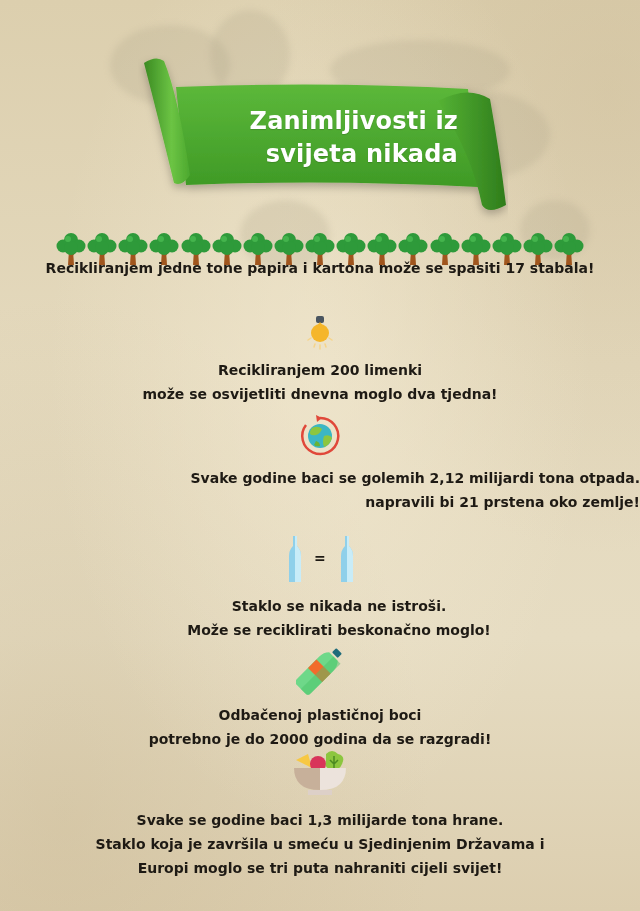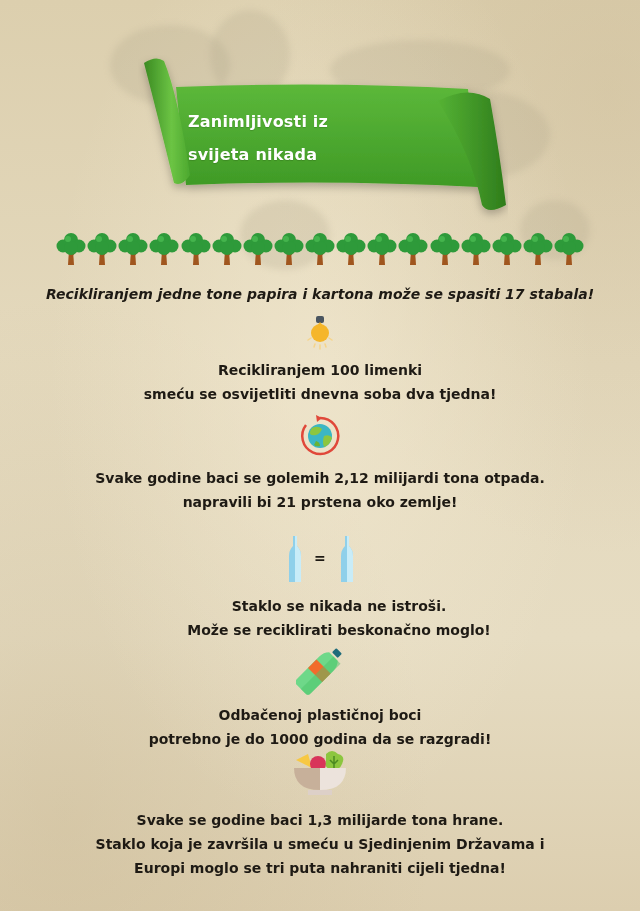--- a/index.html
+++ b/index.html
@@ -15,22 +15,22 @@
       radial-gradient(ellipse at 10% 90%, rgba(196,178,140,0.35) 0%, rgba(196,178,140,0) 45%),
       radial-gradient(ellipse at 95% 10%, rgba(200,182,146,0.35) 0%, rgba(200,182,146,0) 40%),
       linear-gradient(180deg, #dccfae 0%, #e4d9bd 40%, #e6dcc2 70%, #dcceaf 100%);
   }
   .map-blob { position:absolute; background:rgba(170,160,130,0.22); border-radius:50%; filter:blur(3px); }
 
   .banner { position:absolute; left:138px; top:55px; width:370px; height:170px; }
   .banner svg { position:absolute; left:0; top:0; }
   .banner-title {
     position:absolute; left:50px; top:50px; width:270px;
-    text-align:left; color:#ffffff; font-weight:bold;
-    font-size:16px; line-height:33px; letter-spacing:0.2px;
+    text-align:right; color:#ffffff; font-weight:bold;
+    font-size:24px; line-height:33px; letter-spacing:0.2px;
     text-shadow:0 1px 1px rgba(0,0,0,0.15);
   }
 
   .trees { position:absolute; left:56px; top:232px; width:528px; height:34px; display:flex; justify-content:space-between; }
   .tree { width:30px; height:34px; position:relative; }
 
   .fact { position:absolute; left:0; width:640px; text-align:center; color:#1e1a14; font-weight:bold; font-size:14px; line-height:24px; }
   .icon { position:absolute; }
 </style>
 </head>
@@ -229,56 +229,56 @@
         <path d="M13 18 L12 33 L18 33 L17 18 Z" fill="#a0561e"></path>
         <path d="M15 22 L10 18 M15 24 L20 19" stroke="#a0561e" stroke-width="2"></path>
         <circle cx="15" cy="8" r="7" fill="#2e9a3a"></circle>
         <circle cx="7" cy="14" r="6.5" fill="#2e9a3a"></circle>
         <circle cx="23" cy="14" r="6.5" fill="#2e9a3a"></circle>
         <circle cx="15" cy="16" r="7" fill="#2e9a3a"></circle>
         <circle cx="12" cy="7" r="3" fill="#4fbf55" opacity="0.7"></circle>
       </svg></div>
   </div>
 
-<div class="fact" style="top:282px;font-style:italic;">
+<div class="fact" style="top:256px;">
   <div>Recikliranjem jedne tone papira i kartona može se spasiti 17 stabala!</div>
 </div>
 
 <div class="icon" style="left:303px;top:314px;width:34px;height:40px;">
   <svg width="34" height="40" viewBox="0 0 34 40">
     <rect x="13" y="2" width="8" height="7" rx="2" fill="#4a5560"></rect>
     <circle cx="17" cy="19" r="9" fill="#f5b62a"></circle>
     <path d="M12 14 L17 8 L22 14 Z" fill="#f5b62a"></path>
     <g stroke="#f6d48a" stroke-width="1.5" stroke-linecap="round">
       <line x1="5" y1="26" x2="8" y2="24"></line>
       <line x1="29" y1="26" x2="26" y2="24"></line>
       <line x1="11" y1="33" x2="12" y2="30"></line>
       <line x1="23" y1="33" x2="22" y2="30"></line>
       <line x1="17" y1="35" x2="17" y2="31"></line>
     </g>
   </svg>
 </div>
 
 <div class="fact" style="top:358px;">
-  <div>Recikliranjem 100 limenki</div>
-  <div>smeću se osvijetliti dnevna soba dva tjedna!</div>
+  <div>Recikliranjem 200 limenki</div>
+  <div>može se osvijetliti dnevna moglo dva tjedna!</div>
 </div>
 
 <div class="icon" style="left:298px;top:414px;width:44px;height:44px;">
   <svg width="44" height="44" viewBox="0 0 44 44">
     <circle cx="22" cy="22" r="12" fill="#3bb6c4"></circle>
     <path d="M14 14 Q20 11 24 15 Q22 20 18 21 Q14 22 12 20 Q12 16 14 14 Z" fill="#8cc63f"></path>
     <path d="M26 22 Q32 20 34 24 Q32 31 26 33 Q24 28 26 22 Z" fill="#8cc63f"></path>
     <path d="M18 27 Q22 28 22 32 Q18 33 16 31 Z" fill="#6ab233"></path>
     <path d="M22 4 A18 18 0 1 1 8 11" fill="none" stroke="#e0483a" stroke-width="2.5"></path>
     <path d="M18 1 L24 4 L19 8 Z" fill="#e0483a"></path>
   </svg>
 </div>
 
-<div class="fact" style="top:466px;">
+<div class="fact" style="top:466px;text-align:right;">
   <div>Svake godine baci se golemih 2,12 milijardi tona otpada.</div>
   <div>napravili bi 21 prstena oko zemlje!</div>
 </div>
 
 <div class="icon" style="left:287px;top:536px;width:70px;height:46px;">
   <svg width="70" height="46" viewBox="0 0 70 46">
     <path d="M6 0 L10 0 L10 10 Q14 14 14 20 L14 46 L2 46 L2 20 Q2 14 6 10 Z" fill="#8fd0ea"></path>
     <path d="M8 0 L10 0 L10 10 Q14 14 14 20 L14 46 L8 46 Z" fill="#c8ecf8"></path>
     <path d="M58 0 L62 0 L62 10 Q66 14 66 20 L66 46 L54 46 L54 20 Q54 14 58 10 Z" fill="#8fd0ea"></path>
     <path d="M60 0 L62 0 L62 10 Q66 14 66 20 L66 46 L60 46 Z" fill="#c8ecf8"></path>
@@ -297,32 +297,32 @@
       <rect x="20" y="-2" width="8" height="6" rx="1" fill="#1f6b7a"></rect>
       <path d="M18 6 L30 6 Q34 10 34 16 L34 48 Q34 52 30 52 L18 52 Q14 52 14 48 L14 16 Q14 10 18 6 Z" fill="#6ed889"></path>
       <rect x="14" y="20" width="20" height="12" fill="#f26b2c"></rect>
       <rect x="24" y="6" width="10" height="46" fill="#4cc46a" opacity="0.5"></rect>
     </g>
   </svg>
 </div>
 
 <div class="fact" style="top:703px;">
   <div>Odbačenoj plastičnoj boci</div>
-  <div>potrebno je do 1000 godina da se razgradi!</div>
+  <div>potrebno je do 2000 godina da se razgradi!</div>
 </div>
 
 <div class="icon" style="left:292px;top:750px;width:56px;height:46px;">
   <svg width="56" height="46" viewBox="0 0 56 46">
     <path d="M4 10 L16 4 L20 18 Z" fill="#f7c843"></path>
     <circle cx="26" cy="14" r="8" fill="#d8355a"></circle>
     <path d="M34 4 Q40 -2 46 4 Q54 6 50 14 Q48 20 40 20 Q32 18 34 12 Z" fill="#8cc63f"></path>
     <path d="M42 6 L42 20 M38 10 L42 14 M46 10 L42 14" stroke="#4a8a22" stroke-width="1.5" fill="none"></path>
     <path d="M2 18 L28 18 L28 40 Q14 40 8 34 Q2 28 2 18 Z" fill="#c7b09a"></path>
     <path d="M28 18 L54 18 Q54 28 48 34 Q42 40 28 40 Z" fill="#ece3dc"></path>
     <rect x="16" y="40" width="24" height="5" fill="#ddd0c8"></rect>
   </svg>
 </div>
 
 <div class="fact" style="top:808px;">
   <div>Svake se godine baci 1,3 milijarde tona hrane.</div>
   <div>Staklo koja je završila u smeću u Sjedinjenim Državama i</div>
-  <div>Europi moglo se tri puta nahraniti cijeli tjedna!</div>
+  <div>Europi moglo se tri puta nahraniti cijeli svijet!</div>
 </div>
 
 </body></html>

